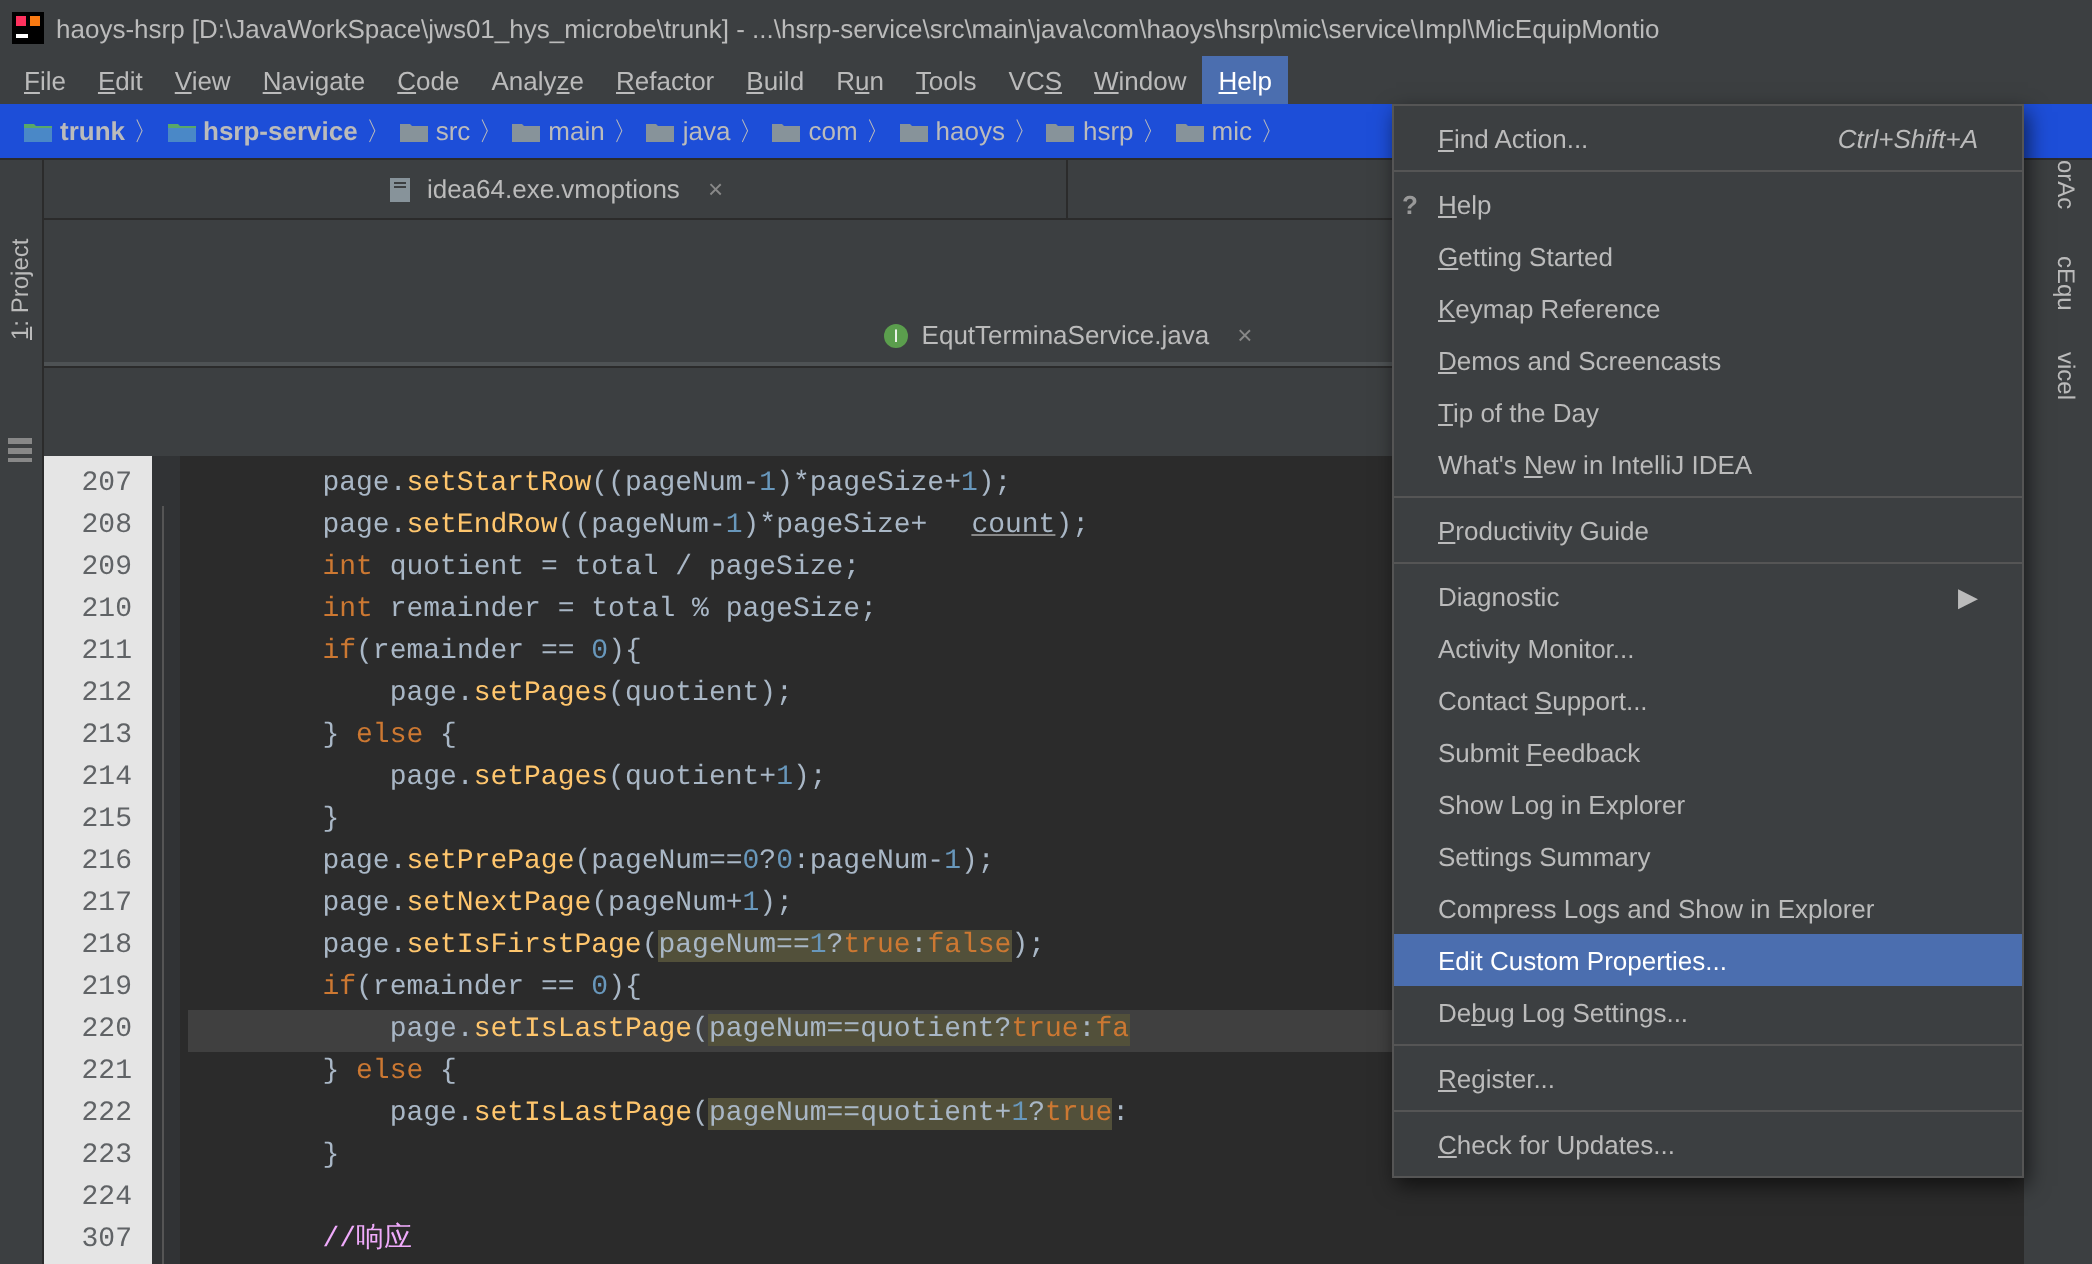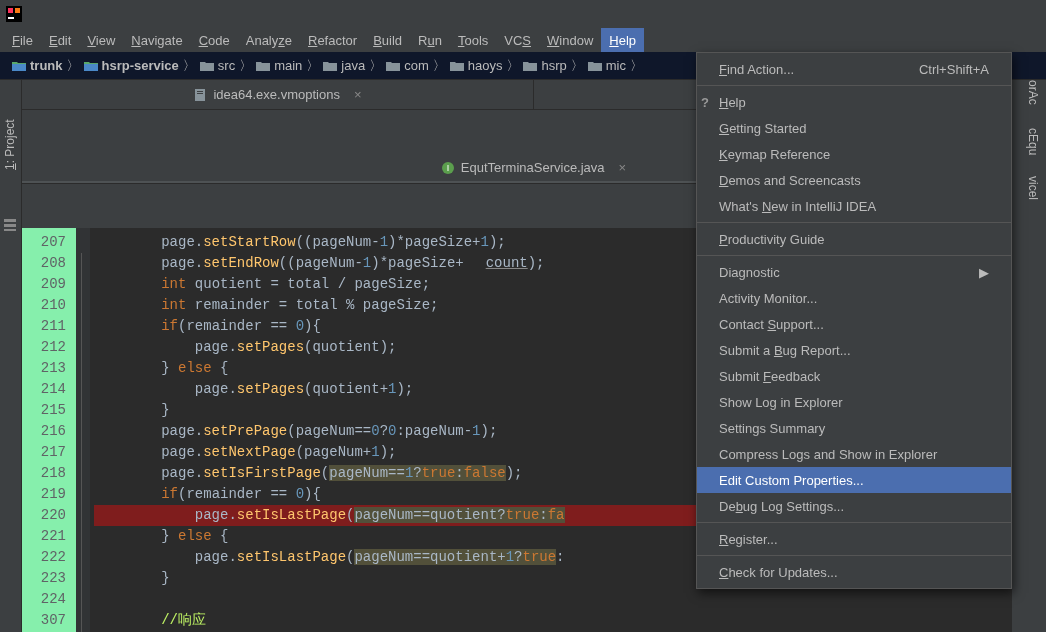--- a/index.html
+++ b/index.html
@@ -41,21 +41,21 @@
   color: #bbbbbb;
   cursor: default;
 }
 .menu-bar .menu-item.open {
   background: #4b6eaf;
   color: #ffffff;
 }
 .menu-bar .mn { text-decoration: underline; }
 .toolbar-row {
   height: 28px;
-  background: #0f172a;
+  background: #1d4ed8;
   border-bottom: 1px solid #2b2b2b;
   display: flex;
   align-items: center;
   padding: 0 8px;
   overflow: hidden;
 }
 .crumb {
   display: flex;
   align-items: center;
   color: #bbbbbb;
@@ -128,21 +128,21 @@
   display: flex;
   font-family: "Consolas", "Courier New", monospace;
   font-size: 14px;
   overflow: hidden;
 }
 .line-numbers {
   width: 54px;
   text-align: right;
   padding: 4px 10px 16px 0;
   color: #606366;
-  background: #86efac;
+  background: #e5e5e5;
   user-select: none;
 }
 .fold-gutter {
   width: 14px;
   background: #313335;
   padding-top: 4px;
 }
 .fold-gutter div { height: 21px; position: relative; }
 .fold-gutter .fold-line::before {
   content: "";
@@ -163,24 +163,24 @@
   background: #555;
 }
 .code-area {
   flex: 1;
   padding: 4px 0 4px 4px;
   color: #a9b7c6;
   white-space: pre;
   overflow: hidden;
 }
 .code-line { height: 21px; line-height: 21px; }
-.code-line.hl { background: #7f1d1d; }
+.code-line.hl { background: #404040; }
 .kw { color: #cc7832; }
 .num { color: #6897bb; }
-.cmt { color: #bef264; text-align: center; }
+.cmt { color: #f0abfc; text-align: center; }
 .fn { color: #ffc66d; }
 .warn { background: #52503a; }
 .ul { text-decoration: underline; text-decoration-color: #888; margin-left: 22px; }
 .line-numbers div { height: 21px; line-height: 21px; }
 .help-menu {
   position: absolute;
   top: 52px;
   left: 696px;
   width: 316px;
   background: #3c3f41;
@@ -197,20 +197,21 @@
   color: #bbbbbb;
   position: relative;
 }
 .help-menu .mi.selected {
   background: #4b6eaf;
   color: #ffffff;
 }
 .help-menu .mi .shortcut {
   margin-left: auto;
   color: #bbbbbb;
+  font-style: italic;
 }
 .help-menu .mi .arrow {
   margin-left: auto;
   color: #bbbbbb;
 }
 .help-menu .sep {
   height: 1px;
   background: #555;
   margin: 3px 0;
 }
@@ -246,20 +247,21 @@
 
 <div class="title-bar">
   <span class="app-icon">
     <svg viewBox="0 0 16 16">
         <rect width="16" height="16" fill="#000"></rect>
         <rect x="2" y="2" width="5" height="5" fill="#fe315d"></rect>
         <rect x="9" y="2" width="5" height="5" fill="#f97a12"></rect>
         <rect x="2" y="11" width="6" height="2" fill="#fff"></rect>
       </svg>
   </span>
+  <span>haoys-hsrp [D:\JavaWorkSpace\jws01_hys_microbe\trunk] - ...\hsrp-service\src\main\java\com\haoys\hsrp\mic\service\Impl\MicEquipMontio</span>
 </div>
 
 <div class="menu-bar">
   <div class="menu-item">
       <span><span class="mn">F</span>ile</span>
     </div>
   <div class="menu-item">
       <span><span class="mn">E</span>dit</span>
     </div>
   <div class="menu-item">
@@ -484,41 +486,41 @@
     <div class="mi">
       <span><span class="mn">G</span>etting Started</span>
     </div>
     <div class="mi">
       <span><span class="mn">K</span>eymap Reference</span>
     </div>
     <div class="mi">
       <span><span class="mn">D</span>emos and Screencasts</span>
     </div>
     <div class="mi">
+      <span><span class="mn">T</span>ip of the Day</span>
+    </div>
+    <div class="mi">
       <span>What's <span class="mn">N</span>ew in IntelliJ IDEA</span>
     </div>
     <div class="sep"></div>
     <div class="mi">
       <span><span class="mn">P</span>roductivity Guide</span>
     </div>
     <div class="sep"></div>
     <div class="mi">
       <span>Diagnostic</span>
       <span class="arrow">▶</span>
     </div>
     <div class="mi">
       <span>Activity Monitor...</span>
     </div>
     <div class="mi">
       <span>Contact <span class="mn">S</span>upport...</span>
     </div>
     <div class="mi">
-      <span>Submit a <span class="mn">B</span>ug Report...</span>
-    </div>
-    <div class="mi">
       <span>Submit <span class="mn">F</span>eedback</span>
     </div>
     <div class="mi">
       <span>Show Log in Explorer</span>
     </div>
     <div class="mi">
       <span>Settings Summary</span>
     </div>
     <div class="mi">
       <span>Compress Logs and Show in Explorer</span>

